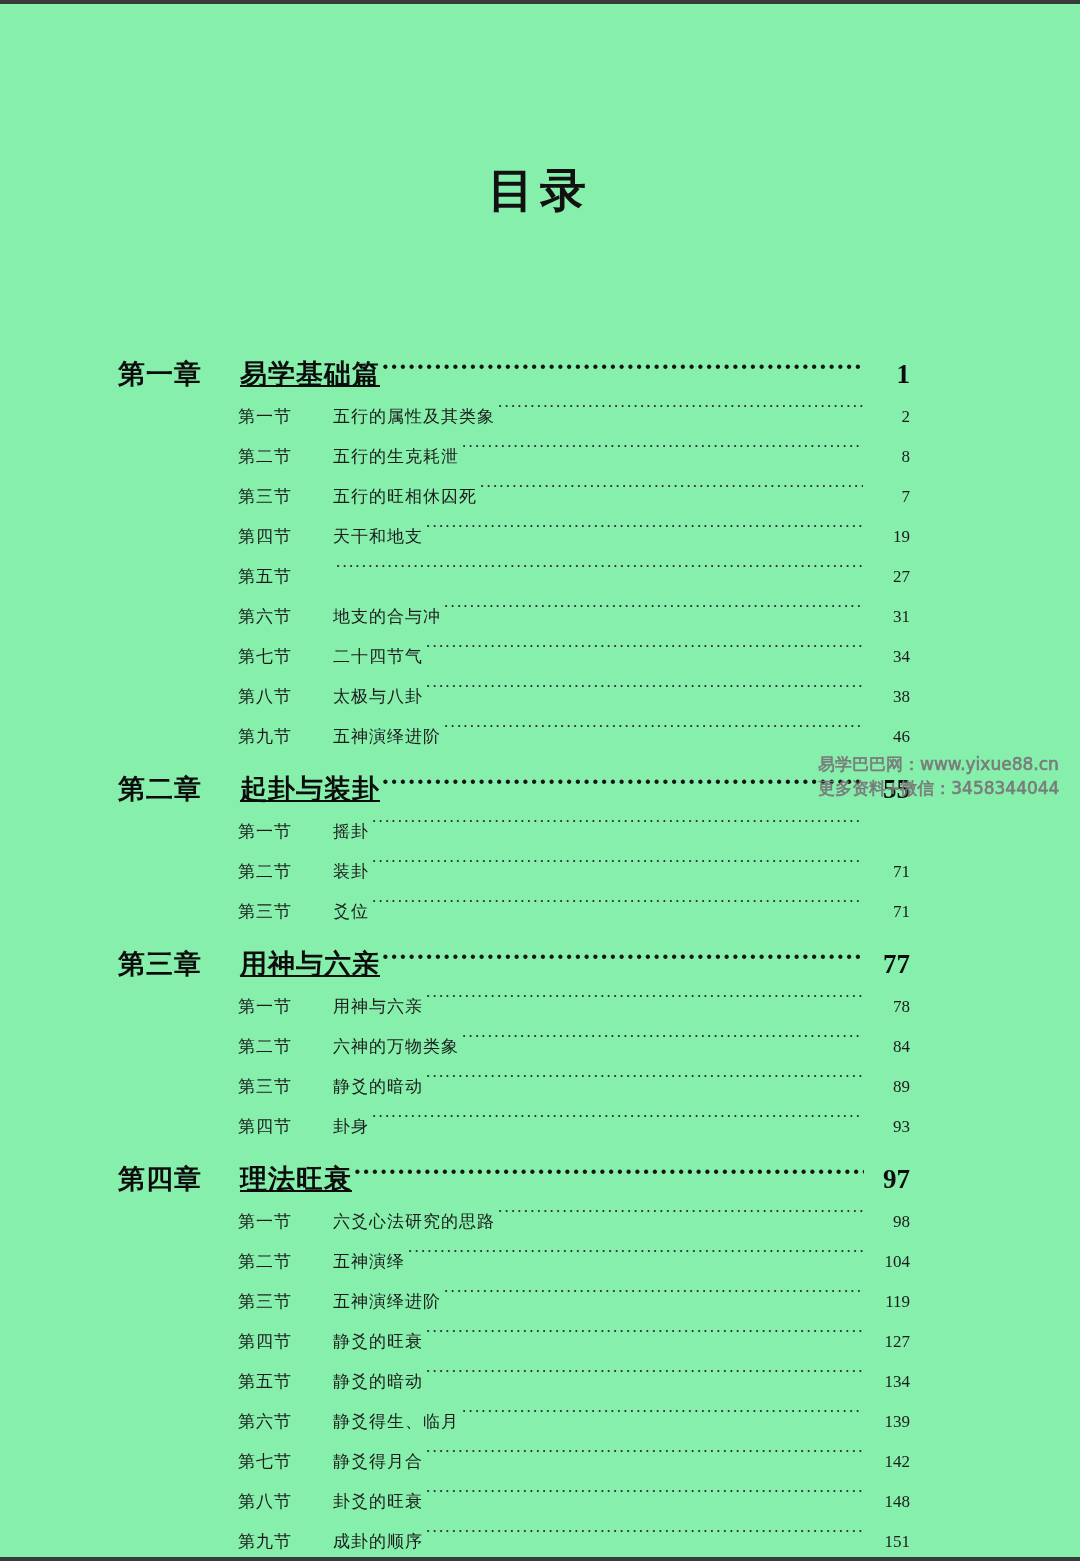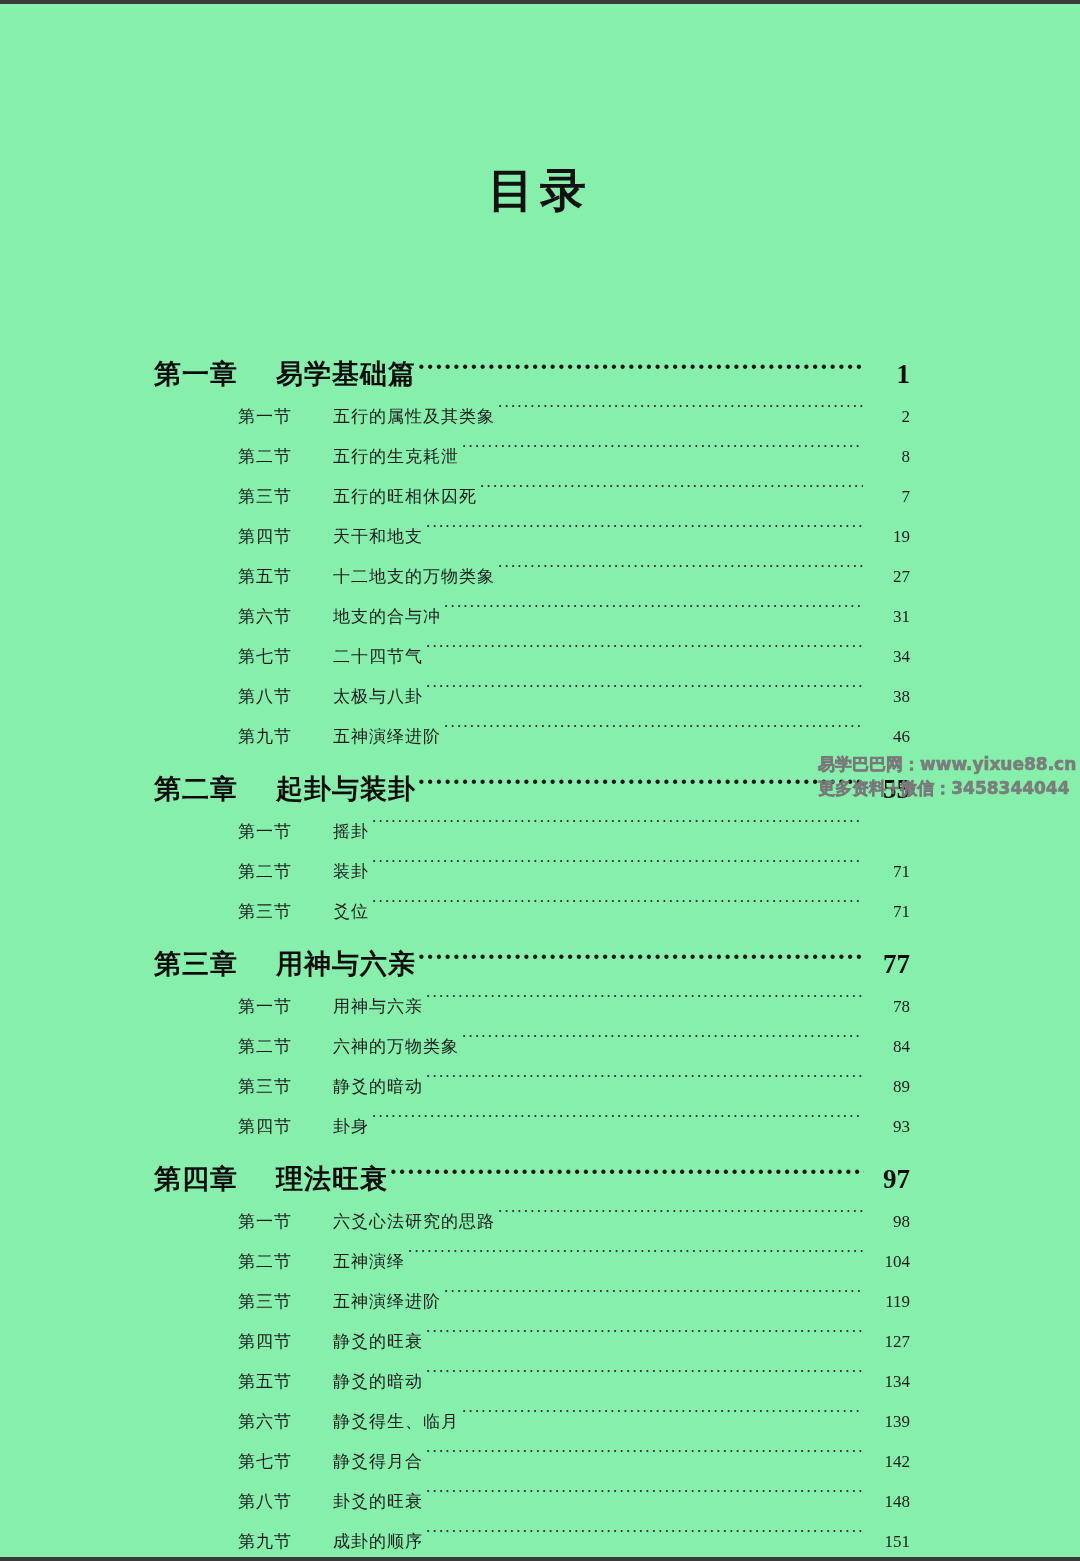--- a/index.html
+++ b/index.html
@@ -63,25 +63,25 @@
     font-weight: bold;
     color: #0d0d0d;
     height: 45px;
     line-height: 45px;
     white-space: nowrap;
   }
   .chapter-row .ch-label {
     width: 122px;
     flex: 0 0 122px;
     letter-spacing: 1px;
-    margin-left: 36px;
   }
   .chapter-row .ch-title {
     flex: 0 0 auto;
     letter-spacing: 1px;
+    text-decoration: underline;
   }
   .chapter-row .leader {
     flex: 1 1 auto;
     overflow: hidden;
     height: 1em;
     position: relative;
     margin: 0 2px 0 2px;
   }
   .chapter-row .leader::before {
     content: "............................................................................................................................................................";
@@ -147,21 +147,21 @@
     position: absolute;
     left: 818px;
     top: 752px;
     width: 262px;
     pointer-events: none;
     font-family: "DejaVu Sans", "Liberation Sans", sans-serif;
     line-height: 24px;
   }
   .watermark .wm-line {
     font-size: 17px;
-    font-weight: bold;
+    font-weight: normal;
     color: rgba(120,120,120,0.95);
     -webkit-text-stroke: 0.6px rgba(120,120,120,0.95);
     white-space: nowrap;
     letter-spacing: 0px;
   }
 </style>
 </head>
 <body>
 
 <div class="page">
@@ -197,21 +197,20 @@
           <span class="pageno">7</span>
         </div>
         <div class="section-row">
           <span class="sec-label">第四节</span>
           <span class="sec-title">天干和地支</span>
           <span class="leader"></span>
           <span class="pageno">19</span>
         </div>
         <div class="section-row">
           <span class="sec-label">第五节</span>
-          <span class="sec-title">十二地支的万物类象</span>
           <span class="leader"></span>
           <span class="pageno">27</span>
         </div>
         <div class="section-row">
           <span class="sec-label">第六节</span>
           <span class="sec-title">地支的合与冲</span>
           <span class="leader"></span>
           <span class="pageno">31</span>
         </div>
         <div class="section-row">

